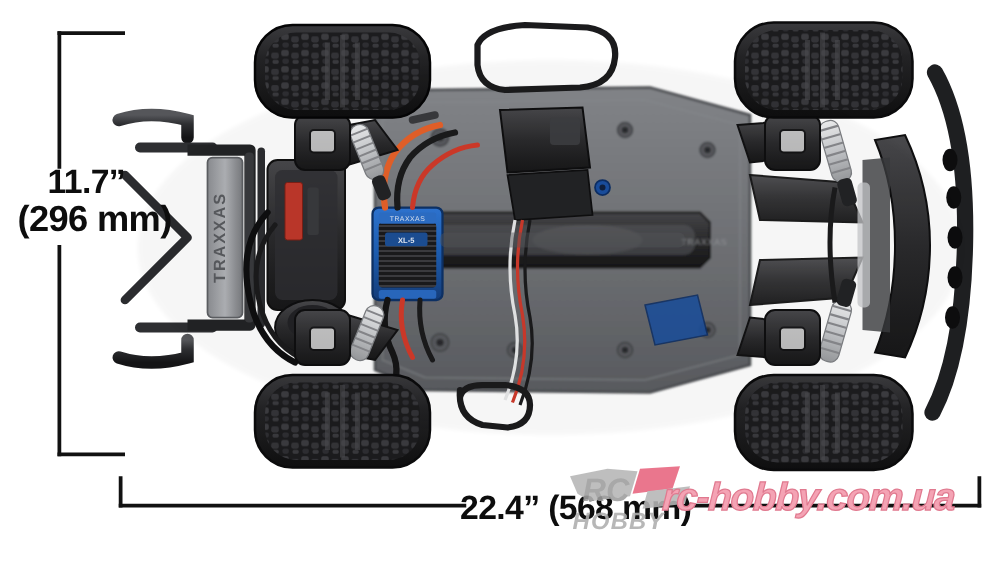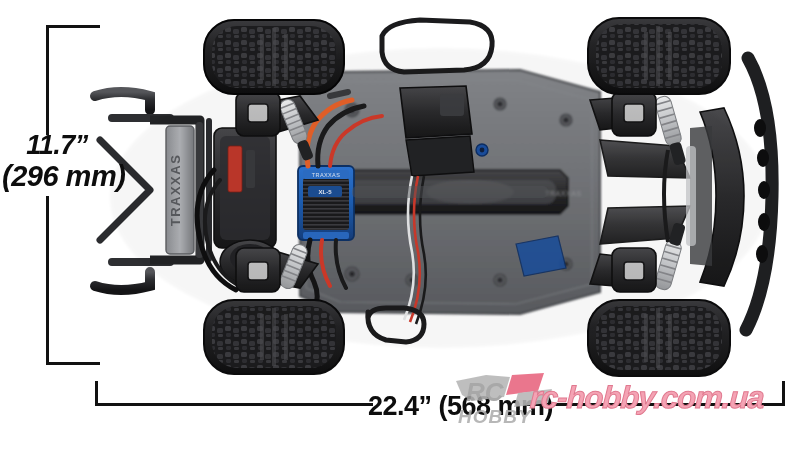--- a/index.html
+++ b/index.html
@@ -22,21 +22,21 @@
   .h-main{left:95px;top:403px;width:278px;height:3px;}
   .h-main2{left:527px;top:403px;width:258px;height:3px;}
   .h-tick-left{left:95px;top:381px;width:3px;height:25px;}
   .h-tick-right{left:782px;top:381px;width:3px;height:25px;}
 
   .dimlabel{
     position:absolute;color:#0d0d0d;font-weight:bold;
     letter-spacing:-0.5px;line-height:1.12;
     white-space:nowrap;
   }
-  .dim-v{left:2px;top:130px;font-size:27px;text-align:center;width:110px;font-style:italic;}
+  .dim-v{left:14px;top:130px;font-size:27px;text-align:center;width:110px;}
   .dim-v .l2{font-size:29px;}
   .dim-h{left:368px;top:391px;font-size:27px;}
 
   
   .wm-logo{
     position:absolute;left:452px;top:371px;width:120px;height:62px;
     opacity:.88;
   }
   .wm-url{
     position:absolute;left:530px;top:380px;

